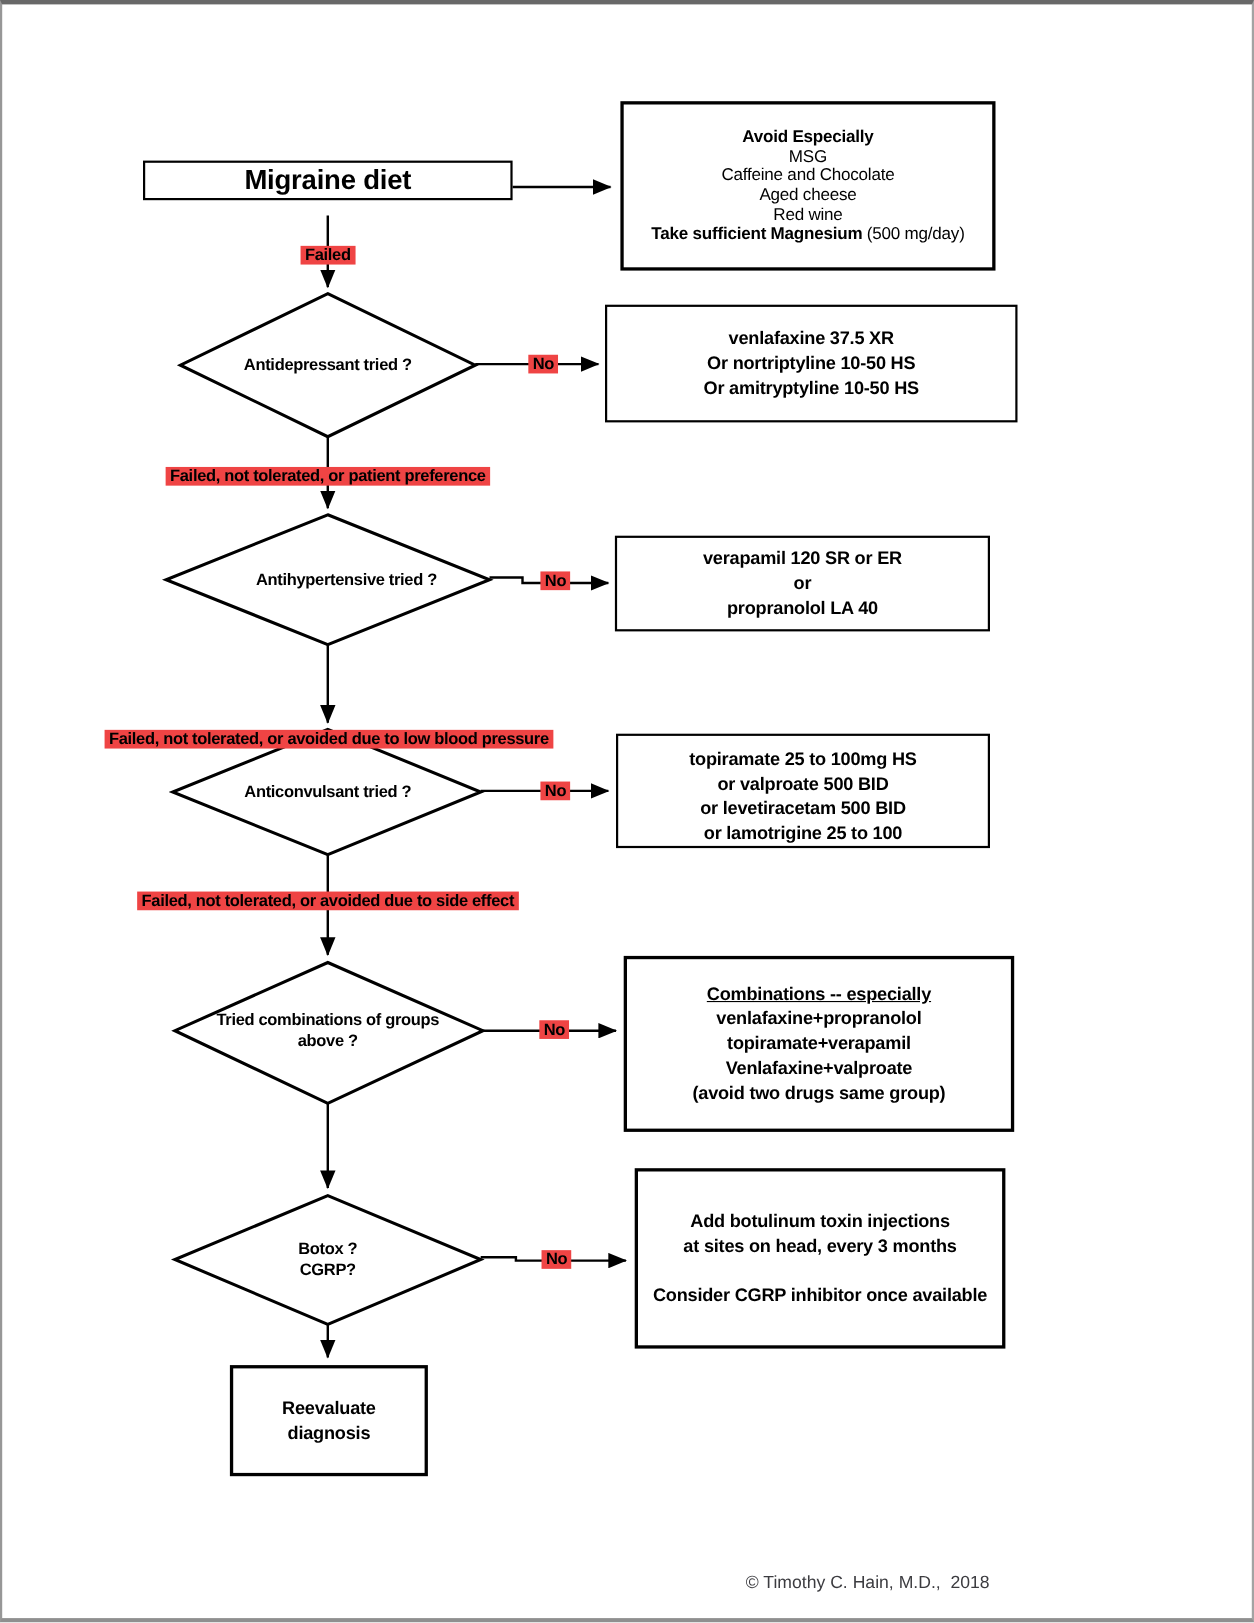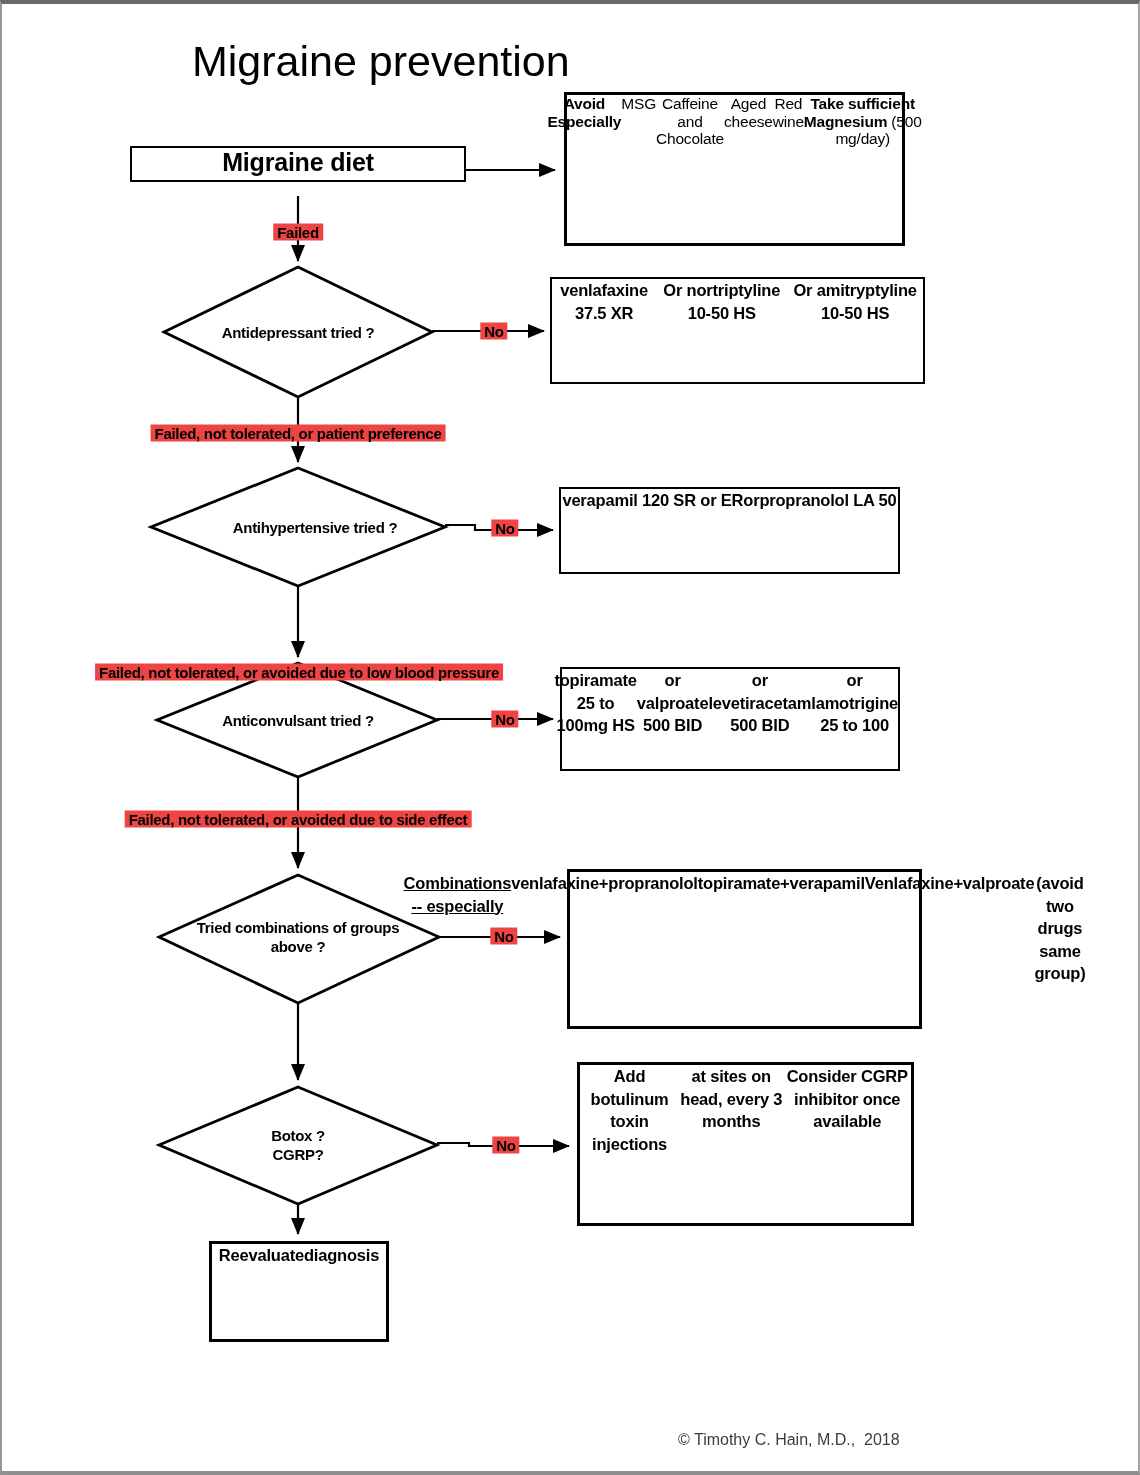--- a/index.html
+++ b/index.html
@@ -10,21 +10,21 @@
     border-top:4px solid #686868; border-left:2px solid #979797;
     border-right:2px solid #a3a3a3; border-bottom:4px solid #8f8f8f;
   }
   #flow-svg { position:absolute; left:0; top:0; width:1140px; height:1475px; }
   .title {
     position:absolute; left:190px; top:33px; font-size:43px; font-weight:400;
     letter-spacing:0px; white-space:nowrap;
   }
   .box {
     position:absolute; box-sizing:border-box; background:#ffffff;
-    border:2px solid #000; display:flex; 
+    border:2px solid #000; display:flex; flex-direction:column;
     justify-content:center; text-align:center; font-weight:bold;
   }
   .b3 { border-width:3px; }
   .rx-line { font-size:16.5px; line-height:22.5px; letter-spacing:-0.2px; }
   .underline { text-decoration:underline; }
   .start-label { font-size:25px; letter-spacing:-0.2px; }
   .avoid-line { font-size:15.5px; line-height:17.7px; letter-spacing:-0.2px; font-weight:400; }
   .avoid-bold { font-weight:bold; }
   .mag-note { font-weight:400; margin-left:4px;text-align:center; }
   .diamond-label {
@@ -72,21 +72,20 @@
 
     <g fill="#ffffff" stroke="#000" stroke-width="2.8">
       <polygon points="296,263 430,328 296,393 162,328"></polygon>
       <polygon points="296,464 443,523 296,582 149,523"></polygon>
       <polygon points="296,659 435,716 296,773 155,716"></polygon>
       <polygon points="296,871 437,933 296,999 157,933"></polygon>
       <polygon points="296,1083 435,1141 296,1200 157,1141"></polygon>
     </g>
   </svg>
 
-  <div class="title">Migraine prevention</div>
 
   <div class="box" style="left:128px; top:142px; width:336px; height:36px;">
     <div class="start-label">Migraine diet</div>
   </div>
 
   <div class="box b3" style="left:562px; top:88px; width:341px; height:154px;">
     <div class="avoid-line avoid-bold">Avoid Especially</div>
     <div class="avoid-line">MSG</div>
     <div class="avoid-line">Caffeine and Chocolate</div>
     <div class="avoid-line">Aged cheese</div>
@@ -108,21 +107,21 @@
 
   <div class="box" style="left:548px; top:273px; width:375px; height:107px;">
     <div class="rx-line">venlafaxine 37.5 XR</div>
     <div class="rx-line">Or nortriptyline 10-50 HS</div>
     <div class="rx-line">Or amitryptyline 10-50 HS</div>
   </div>
 
   <div class="box" style="left:557px; top:483px; width:341px; height:87px;">
     <div class="rx-line">verapamil 120 SR or ER</div>
     <div class="rx-line">or</div>
-    <div class="rx-line">propranolol LA 50</div>
+    <div class="rx-line">propranolol LA 40</div>
   </div>
 
   <div class="box" style="left:558px; top:663px; width:340px; height:104px;justify-content:flex-end;">
     <div class="rx-line">topiramate 25 to 100mg HS</div>
     <div class="rx-line">or valproate 500 BID</div>
     <div class="rx-line">or levetiracetam 500 BID</div>
     <div class="rx-line">or lamotrigine 25 to 100</div>
   </div>
 
   <div class="box b3" style="left:565px; top:853px; width:355px; height:160px;margin-top:12px;">

